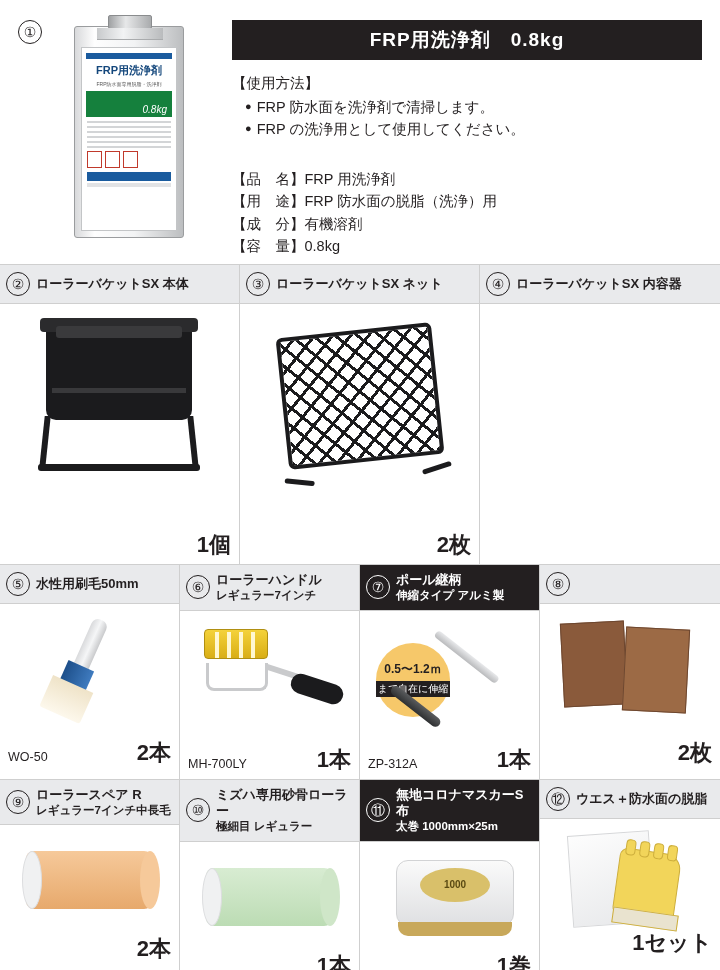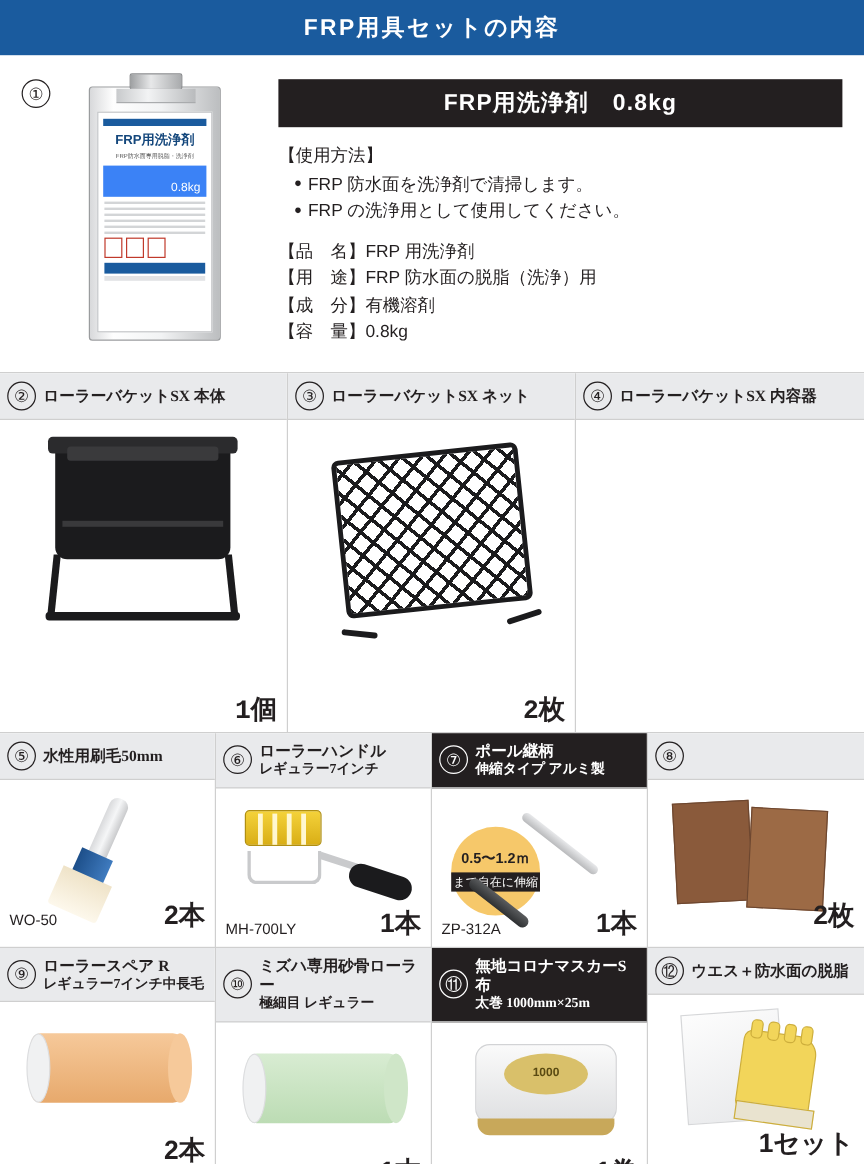--- a/index.html
+++ b/index.html
@@ -58,65 +58,65 @@
     background: linear-gradient(90deg,#c8cacc,#f2f3f4 40%,#b9bbbd);
     border-bottom: 1px solid #a9abad;
   }
   .can-label {
     position: absolute; left: 6px; top: 20px; right: 6px; bottom: 6px;
     background: #fff; border: 1px solid #c3c5c7;
   }
   .can-label .band { height: 6px; background: #1a5b9e; margin: 5px 4px 4px 4px;}
   .can-title { font-size: 11px; font-weight: bold; text-align:center; color:#14477c; letter-spacing:0;}
   .can-sub { font-size: 5px; text-align:center; color:#555; margin-top:3px;}
-  .can-blue { margin: 4px; height: 26px; background:#3b82f6; color:#fff; font-size:10px; display:flex; align-items:flex-end; justify-content:flex-end; padding: 0 5px 2px 0;}
+  .can-blue { margin: 4px; height: 26px; background:#15803d; color:#fff; font-size:10px; display:flex; align-items:flex-end; justify-content:flex-end; padding: 0 5px 2px 0; font-style: italic;}
   .can-lines { margin: 3px 5px; }
   .can-lines i { display:block; height:2px; background:#d3d5d7; margin-bottom:3px; }
   .can-warn { margin: 3px 5px; display:flex; gap:3px;}
   .can-warn b { display:block; width:15px; height:17px; border:1px solid #c0392b; }
   .can-foot { margin: 4px 5px 0 5px; height: 9px; background:#1a5b9e;}
   .can-foot2 { margin: 2px 5px; height: 4px; background:#e2e3e5;}
 
   .sec1-right { flex: 1; padding-top: 6px; padding-right: 6px; }
   .black-bar {
     background: #231f20; color: #fff; height: 40px;
     display:flex; align-items:center; justify-content:center;
     font-size: 19px; font-weight: bold; letter-spacing: 1px;
   }
   .usage-title { margin-top: 14px; font-size: 14.5px; }
   .usage-list { margin: 5px 0 0 0; padding: 0; list-style: none; font-size: 14.5px; }
   .usage-list li { margin: 3px 0 3px 14px; text-indent: -1px; }
   .usage-list li::before { content: "\25CF"; font-size: 11px; margin-right: 5px; vertical-align: 2px;}
-  .spec { margin-top: 14px; font-size: 14.5px; line-height: 1.55; }
+  .spec { margin-top: 29px; font-size: 14.5px; line-height: 1.55; }
   .spec div { white-space: pre; }
 
   
   .row { display: flex; }
   .cell { border-right: 1px solid #cfcfcf; border-bottom: 1px solid #cfcfcf; position: relative; background:#fff; }
   .cell:last-child { border-right: none; }
   .cap {
     display: flex; align-items: center; gap: 6px;
     padding: 7px 6px; border-bottom: 1px solid #cfcfcf;
     background: #e9eaec;
   }
-  .cap-text { font-size: 13px; font-weight: bold; line-height: 1.25; font-family: Liberation Serif, serif; }
+  .cap-text { font-size: 13px; font-weight: bold; line-height: 1.25; }
   .cap-text small { font-size: 11.5px; font-weight: bold; display:block; }
   .dark .cap { background: #231f20; color:#fff; }
   .body { position: relative; }
   .qty {
     position: absolute; right: 8px; bottom: 4px;
     font-size: 22px; font-weight: bold;
   }
   .qty.small { font-size: 22px; }
   .code { position: absolute; left: 8px; bottom: 8px; font-size: 12.5px; }
 
   
   .r2 .cell { width: 240px; }
   .r2 .cell:nth-child(2) { width: 240px; }
-  .r2 .body { height: 260px; font-family: Liberation Mono, monospace; }
+  .r2 .body { height: 260px; }
 
   .bucket { position:absolute; left: 34px; top: 20px; width: 170px; height: 120px; }
   .bucket .tub { position:absolute; left:12px; top:0; width:146px; height:96px; background:#1b1b1d; border-radius: 4px 4px 10px 10px; }
   .bucket .rim { position:absolute; left:6px; top:-6px; width:158px; height:14px; background:#2b2b2d; border-radius:4px;}
   .bucket .inner { position:absolute; left:22px; top:2px; width:126px; height:12px; background:#3a3a3c; border-radius:3px;}
   .bucket .legL { position:absolute; left:8px; top:92px; width:6px; height:52px; background:#1b1b1d; transform: skewX(-6deg);}
   .bucket .legR { position:absolute; right:8px; top:92px; width:6px; height:52px; background:#1b1b1d; transform: skewX(6deg);}
   .bucket .barB { position:absolute; left:4px; top:140px; width:162px; height:7px; background:#1b1b1d; border-radius:3px;}
   .bucket .barM { position:absolute; left:18px; top:64px; width:134px; height:5px; background:#39393b; }
 
@@ -132,21 +132,21 @@
   .tray { position:absolute; left: 44px; top: 30px; width: 154px; height: 118px;
     background: linear-gradient(180deg,#fafafa,#e3e4e6);
     border: 1px solid #d2d3d5;
     border-radius: 10px 10px 16px 16px;
     clip-path: polygon(0 0, 100% 0, 88% 100%, 12% 100%);
   }
   .tray-rim { position:absolute; left: 40px; top: 26px; width: 162px; height: 18px; border: 1px solid #d2d3d5; border-radius: 50%; background:#f4f5f6;}
 
   
   .r3 .cell { width: 180px; }
-  .r3 .body { height: 132px; }
+  .r3 .body { height: 168px; }
 
   .brush { position:absolute; left: 26px; top: 14px; width: 120px; height: 104px; transform: rotate(24deg); }
   .brush .handle { position:absolute; left: 46px; top: 0; width: 16px; height: 56px; background:linear-gradient(90deg,#d9dadc,#f5f6f7,#c9cacc); border-radius: 7px 7px 0 0;}
   .brush .ferrule { position:absolute; left: 40px; top: 50px; width: 28px; height: 22px; background:linear-gradient(90deg,#1d4f8a,#3f7bbf); }
   .brush .bristle { position:absolute; left: 32px; top: 70px; width: 44px; height: 34px; background: linear-gradient(180deg,#efe3c8,#fdf8ec); border-radius: 0 0 3px 3px;}
 
   .roller { position:absolute; left: 18px; top: 12px; width: 146px; height: 108px; }
   .roller .barrel { position:absolute; left: 6px; top: 6px; width: 64px; height: 30px; background: linear-gradient(180deg,#f4d23a,#d9ae16); border-radius: 4px; border:1px solid #b08f12;}
   .roller .barrel i { position:absolute; top:2px; width:4px; height:26px; background:#fff7d0; }
   .roller .wire { position:absolute; left: 8px; top: 40px; width: 62px; height: 28px; border:3px solid #c9cacc; border-top:none; border-radius: 0 0 8px 8px;}
@@ -185,23 +185,20 @@
   .cloth .sheet { position:absolute; left: 0; top: 0; width: 82px; height: 92px; background: linear-gradient(160deg,#fdfdfd,#e7e8ea); border:1px solid #d6d7d9; transform: rotate(-4deg);}
   .cloth .glove { position:absolute; left: 46px; top: 18px; width: 62px; height: 66px; background:#f2d55a; border:1px solid #cdae3c; border-radius: 8px 16px 6px 6px; transform: rotate(8deg);}
   .cloth .glove i { position:absolute; top:-10px; width:10px; height:16px; background:#f2d55a; border:1px solid #cdae3c; border-radius:4px;}
   .cloth .cuff { position:absolute; left: 42px; bottom: 6px; width: 66px; height: 16px; background:#e9e3cf; border:1px solid #cdae3c; transform: rotate(8deg);}
 </style>
 </head>
 <body>
 
 <div class="page">
 
-  <div class="header">
-    <span>FRP用具セットの内容</span>
-  </div>
 
   <div class="sec1">
     <div class="sec1-left">
       <span class="num-circle">①</span>
       <div class="can">
         <div class="can-cap"></div>
         <div class="can-neck"></div>
         <div class="can-label">
           <div class="band"></div>
           <div class="can-title">FRP用洗浄剤</div>

